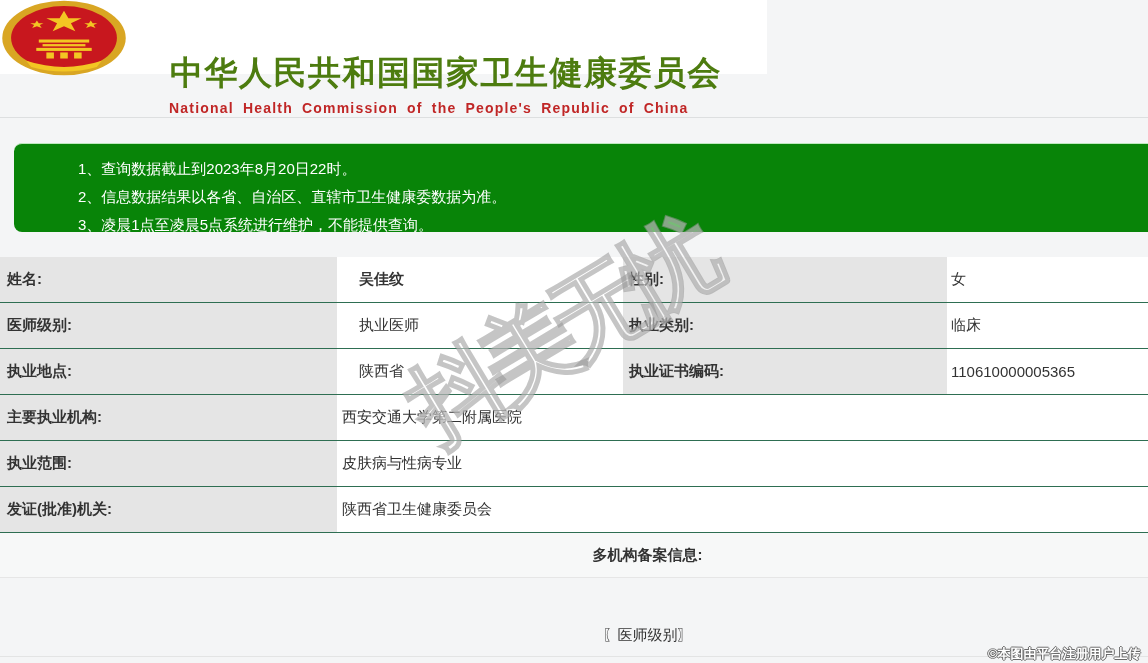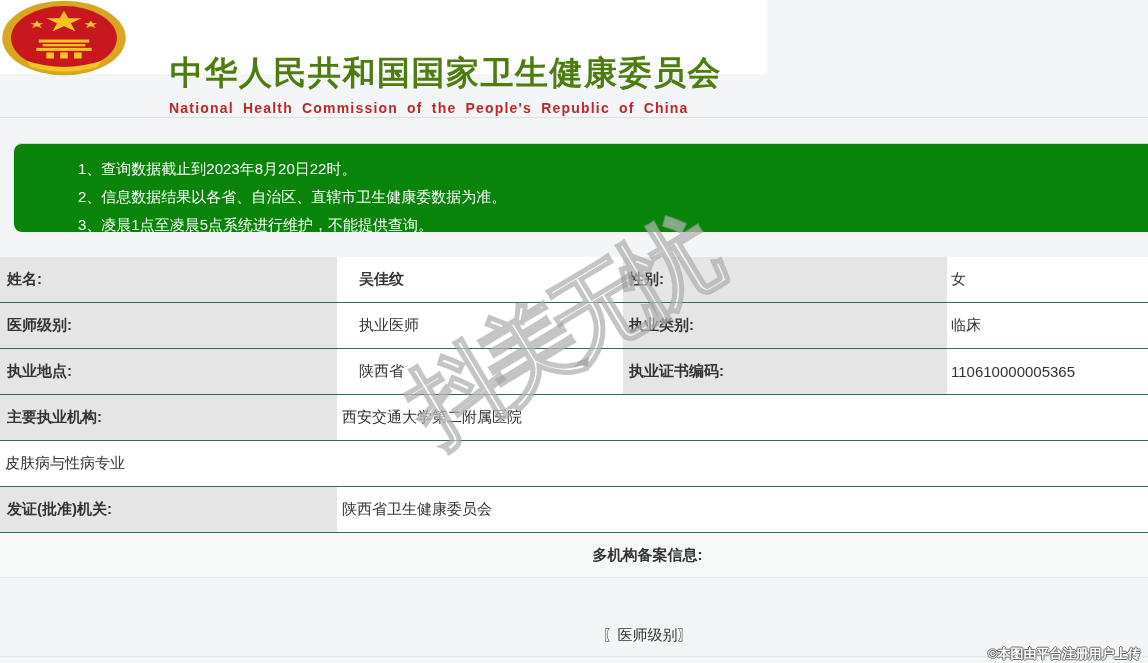--- a/index.html
+++ b/index.html
@@ -125,20 +125,21 @@
       <div class="cell lab lab2">执业证书编码:</div>
       <div class="cell val2">110610000005365</div>
     </div>
 
     <div class="row">
       <div class="cell lab lab1">主要执业机构:</div>
       <div class="cell valwide">西安交通大学第二附属医院</div>
     </div>
 
     <div class="row">
+      <div class="cell lab lab1">执业范围:</div>
       <div class="cell valwide">皮肤病与性病专业</div>
     </div>
 
     <div class="row">
       <div class="cell lab lab1">发证(批准)机关:</div>
       <div class="cell valwide">陕西省卫生健康委员会</div>
     </div>
 
     <div class="row-span">多机构备案信息:</div>
   </div>

